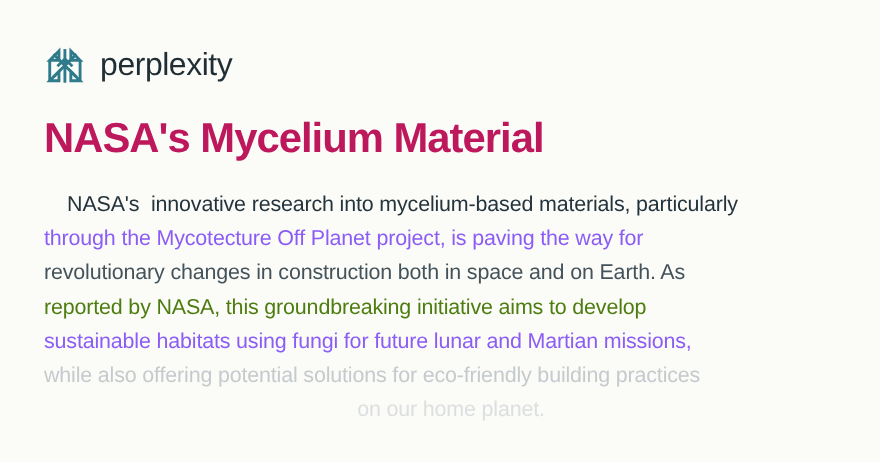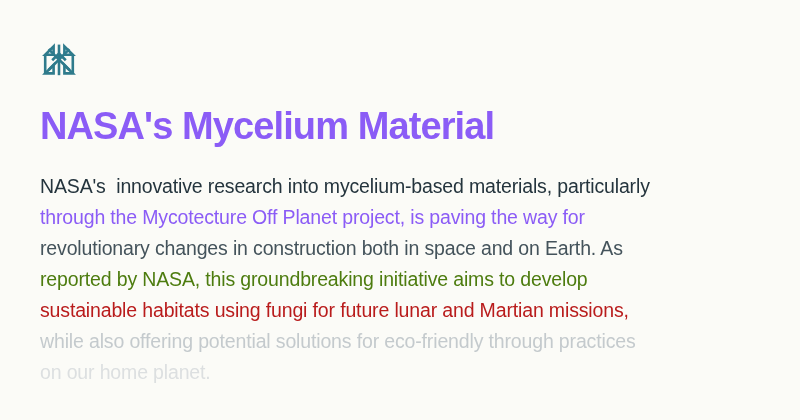--- a/index.html
+++ b/index.html
@@ -47,48 +47,48 @@
     padding-bottom: 2px;
   }
 
   
   .headline {
     margin: 21px 0 0 1px;
     font-size: 38px;
     line-height: 46px;
     font-weight: 700;
     letter-spacing: -0.9px;
-    color: #8b5cf6;
+    color: #be185d;
     white-space: nowrap;
   }
 
   
   .body-copy {
     position: relative;
     margin: 22px 0 0 1px;
     width: 740px;
     font-size: 19.5px;
     line-height: 31px;
     letter-spacing: -0.15px;
     color: #2b3b44;
     font-weight: 400;
   }
   .body-copy .line {
     display: block;
     white-space: pre;
   }
   
-  .body-copy .line.l0 { color: #233views; }
+  .body-copy .line.l0 { color: #233views; margin-left: 21px; }
   .body-copy .line.l0 { color: #24343d; }
   .body-copy .line.l1 { color: #8b5cf6; }
   .body-copy .line.l2 { color: #44535b; }
   .body-copy .line.l3 { color: #4d7c0f; }
-  .body-copy .line.l4 { color: #b91c1c; }
+  .body-copy .line.l4 { color: #8b5cf6; }
   .body-copy .line.l5 { color: #c4cacd; }
-  .body-copy .line.l6 { color: #dcdfe0; }
+  .body-copy .line.l6 { color: #dcdfe0; text-align: center; }
 </style>
 </head>
 <body>
 
 <div class="page">
 
   <div class="brand">
     <span class="brand-mark">
       <svg viewBox="0 0 40 40" width="40" height="40" aria-hidden="true">
         <g fill="none" stroke="#2f7b8c" stroke-width="2.6" stroke-linejoin="miter" stroke-linecap="butt">
@@ -106,27 +106,28 @@
 
           <path d="M20 4.6 L20 35.2"></path>
 
           <path d="M9.6 9.2 L30.4 30.0"></path>
           <path d="M30.4 9.2 L9.6 30.0"></path>
 
           <path d="M13.2 20.2 L20 13.6 L26.8 20.2"></path>
         </g>
       </svg>
     </span>
+    <span class="brand-word">perplexity</span>
   </div>
 
   <h1 class="headline">NASA's Mycelium Material</h1>
 
   <div class="body-copy">
     <span class="line l0">NASA's  innovative research into mycelium-based materials, particularly</span>
     <span class="line l1">through the Mycotecture Off Planet project, is paving the way for</span>
     <span class="line l2">revolutionary changes in construction both in space and on Earth. As</span>
     <span class="line l3">reported by NASA, this groundbreaking initiative aims to develop</span>
     <span class="line l4">sustainable habitats using fungi for future lunar and Martian missions,</span>
-    <span class="line l5">while also offering potential solutions for eco-friendly through practices</span>
+    <span class="line l5">while also offering potential solutions for eco-friendly building practices</span>
     <span class="line l6">on our home planet.</span>
   </div>
 
 </div>
 
 </body></html>

